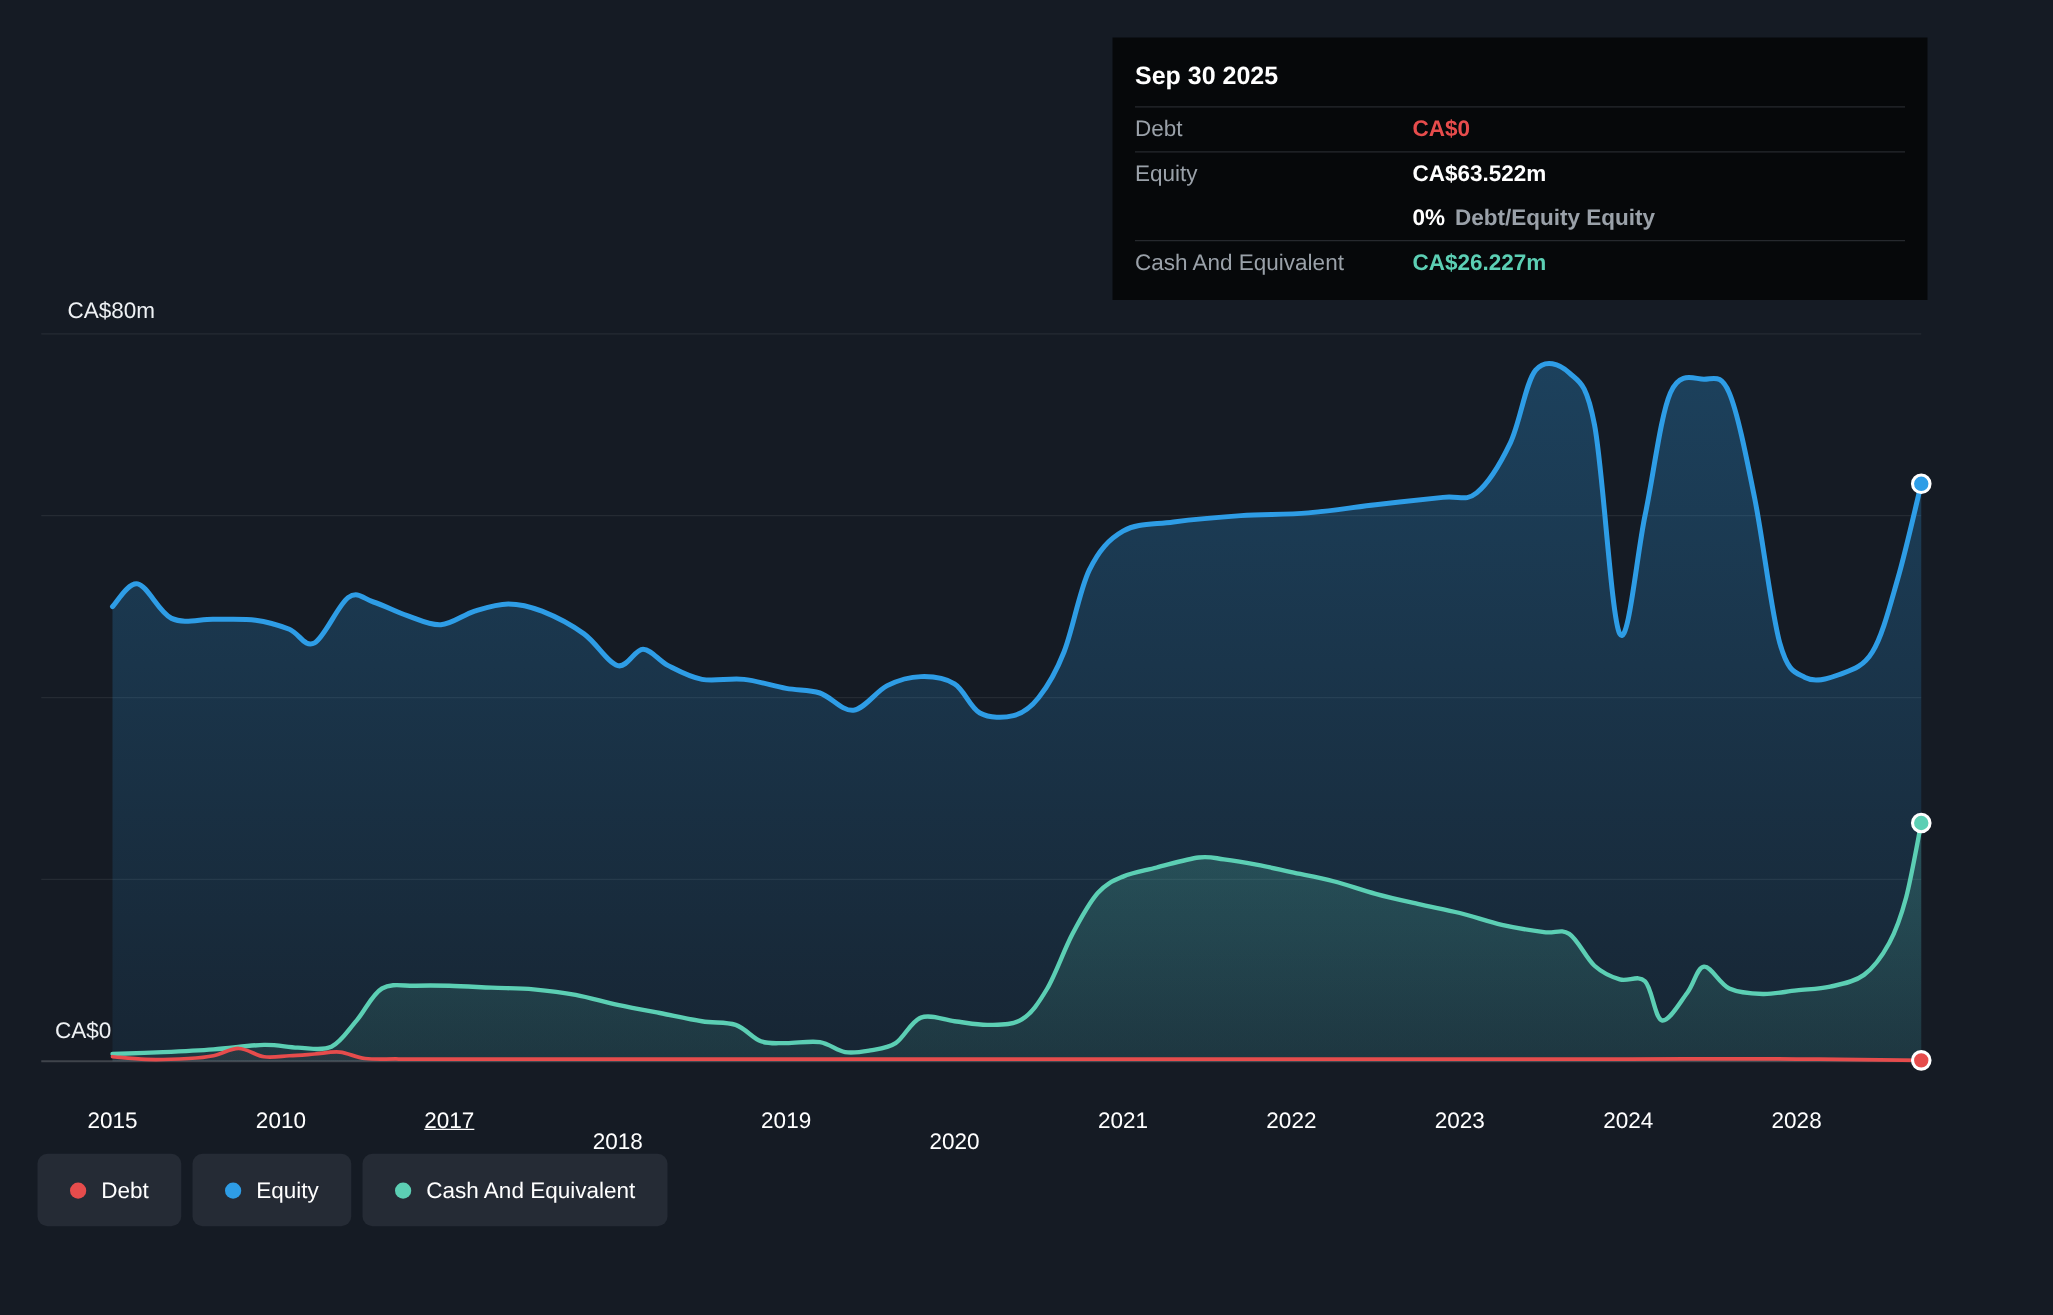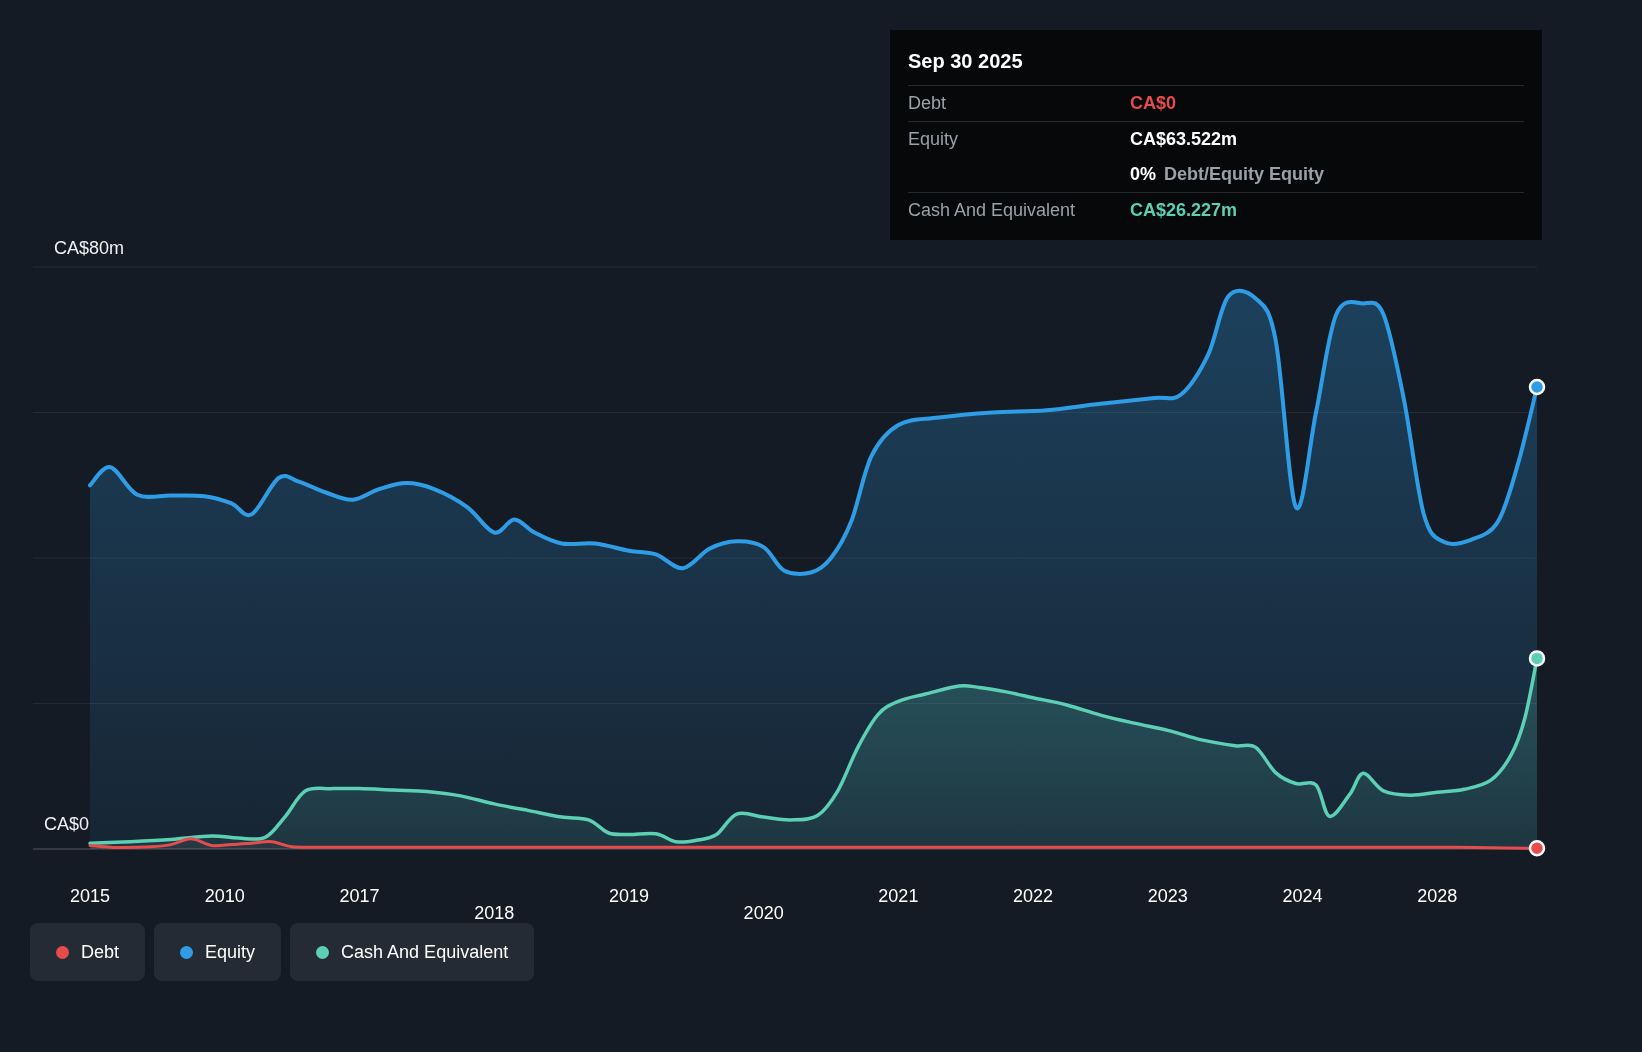--- a/index.html
+++ b/index.html
@@ -82,21 +82,21 @@
     <circle cx="1537.0000000000002" cy="658.395" r="7" fill="#5ccfb4" stroke="#ffffff" stroke-width="2.5"></circle>
     <circle cx="1537.0000000000002" cy="848.2725" r="7" fill="#e64c4c" stroke="#ffffff" stroke-width="2.5"></circle>
   </svg>
 
 <div class="ylabel top">CA$80m</div>
 <div class="ylabel zero">CA$0</div>
 
 <div id="xticks">
     <span class="xtick" style="left: 90px;">2015</span>
     <span class="xtick" style="left: 224.73px;">2010</span>
-    <span class="xtick" style="left: 359.46px;">2017</span>
+    <span class="xtick" style="left: 359.46px; text-decoration: underline;">2017</span>
     <span class="xtick" style="left: 494.19px; margin-top: 17px;">2018</span>
     <span class="xtick" style="left: 628.92px;">2019</span>
     <span class="xtick" style="left: 763.65px; margin-top: 17px;">2020</span>
     <span class="xtick" style="left: 898.38px;">2021</span>
     <span class="xtick" style="left: 1033.11px;">2022</span>
     <span class="xtick" style="left: 1167.84px;">2023</span>
     <span class="xtick" style="left: 1302.57px;">2024</span>
     <span class="xtick" style="left: 1437.3px;">2028</span>
   </div>
 

